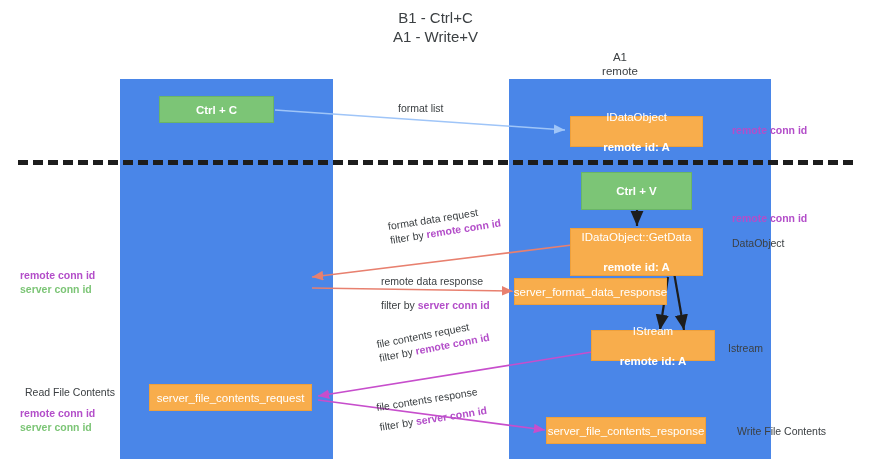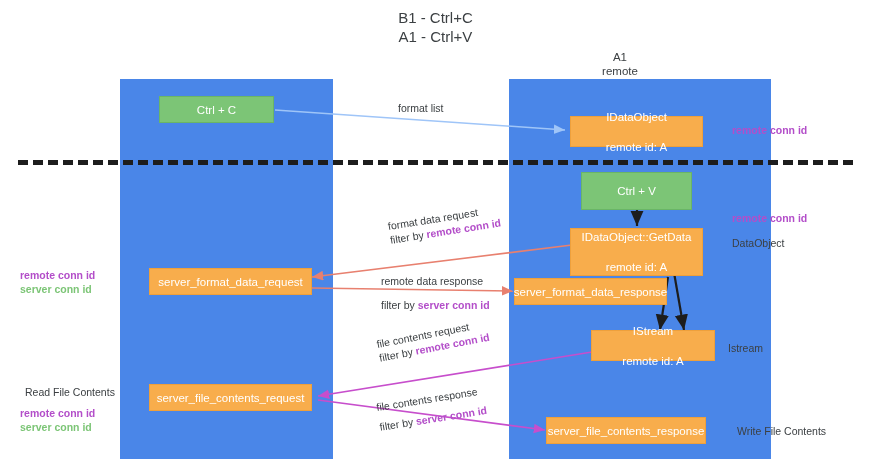--- a/index.html
+++ b/index.html
@@ -48,23 +48,23 @@
     display: flex;
     flex-direction: column;
     align-items: center;
     justify-content: center;
     font-size: 11.5px;
     line-height: 14px;
     color: #ffffff;
     text-align: center;
     border: 1px solid rgba(0,0,0,0.12);
   }
-  .node.green { background: #7cc576; border-color: #6ab566; }
+  .node.green { background: #7cc576; border-color: #6ab566; font-weight: bold; }
   .node.orange { background: #f8ad4c; border-color: #eea03c; }
-  .node .l2 { font-weight: normal; margin-top: 16px; }
+  .node .l2 { font-weight: bold; margin-top: 16px; }
   .edge-label {
     position: absolute;
     font-size: 10.5px;
     color: #3c4043;
     line-height: 14px;
     white-space: nowrap;
   }
   .edge-label.rot-up { transform: rotate(-9deg); transform-origin: left center; }
   .edge-label.rot-up2 { transform: rotate(-11deg); transform-origin: left center; }
   .side-label {
@@ -84,21 +84,21 @@
     height: 0;
     border-top: 5px dashed #1d1d1d;
   }
 </style>
 </head>
 <body>
 
 <div id="stage">
 
   <div class="title" style="top:8px;">B1 - Ctrl+C</div>
-  <div class="title" style="top:27px;">A1 - Ctrl+V</div>
+  <div class="title" style="top:27px;">A1 - Write+V</div>
 
   <div class="col-head" style="left:555px; top:50px; width:130px;">
     <div>A1</div>
     <div>remote</div>
   </div>
 
   <div class="lane" style="left:120px; top:79px; width:213px; height:380px;"></div>
   <div class="lane" style="left:509px; top:79px; width:262px; height:380px;"></div>
 
   <svg id="svg-layer" viewBox="0 0 871 467">
@@ -147,23 +147,20 @@
 
   <div class="node green" style="left:581px; top:172px; width:111px; height:38px;">
     <div>Ctrl + V</div>
   </div>
 
   <div class="node orange" style="left:570px; top:228px; width:133px; height:48px;">
     <div>IDataObject::GetData</div>
     <div class="l2">remote id: A</div>
   </div>
 
-  <div class="node orange" style="left:149px; top:268px; width:163px; height:27px;">
-    <div>server_format_data_request</div>
-  </div>
 
   <div class="node orange" style="left:514px; top:278px; width:153px; height:27px;">
     <div>server_format_data_response</div>
   </div>
 
   <div class="node orange" style="left:591px; top:330px; width:124px; height:31px;">
     <div>IStream</div>
     <div class="l2">remote id: A</div>
   </div>
 

